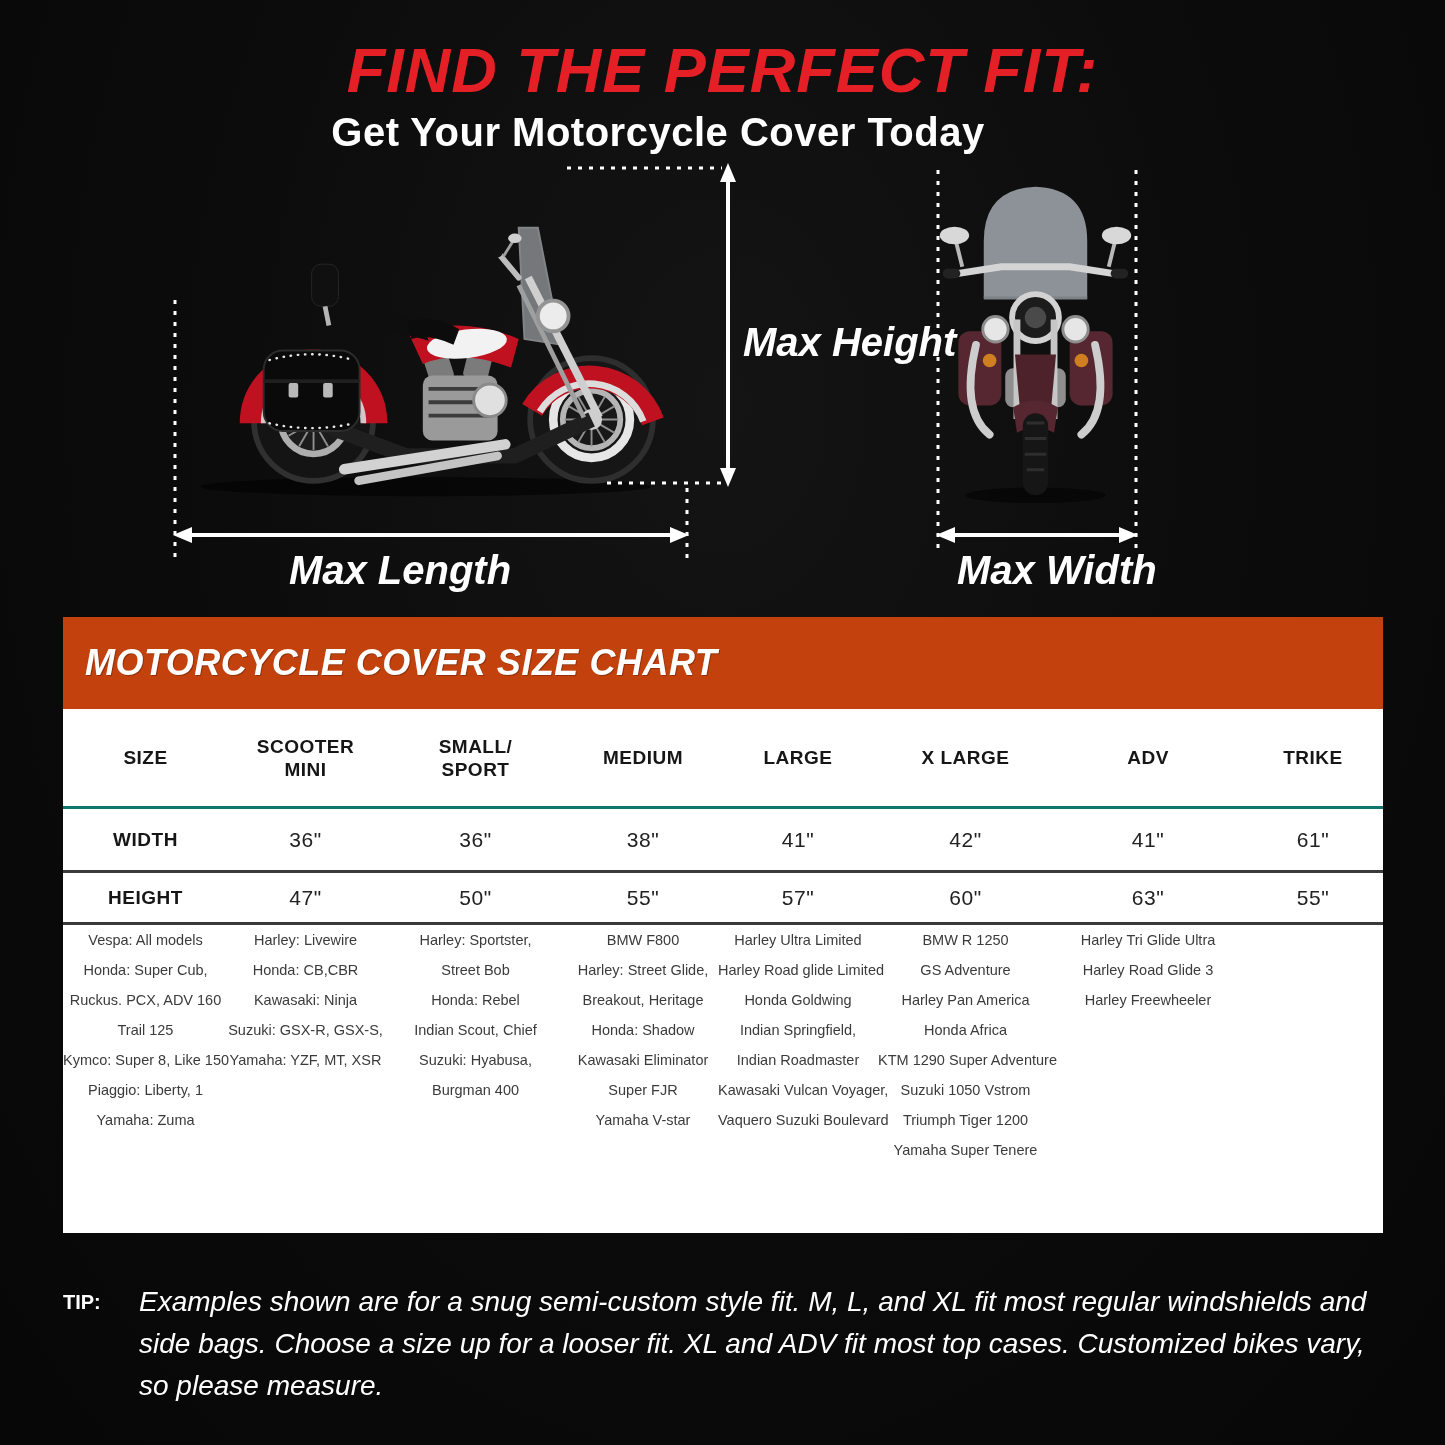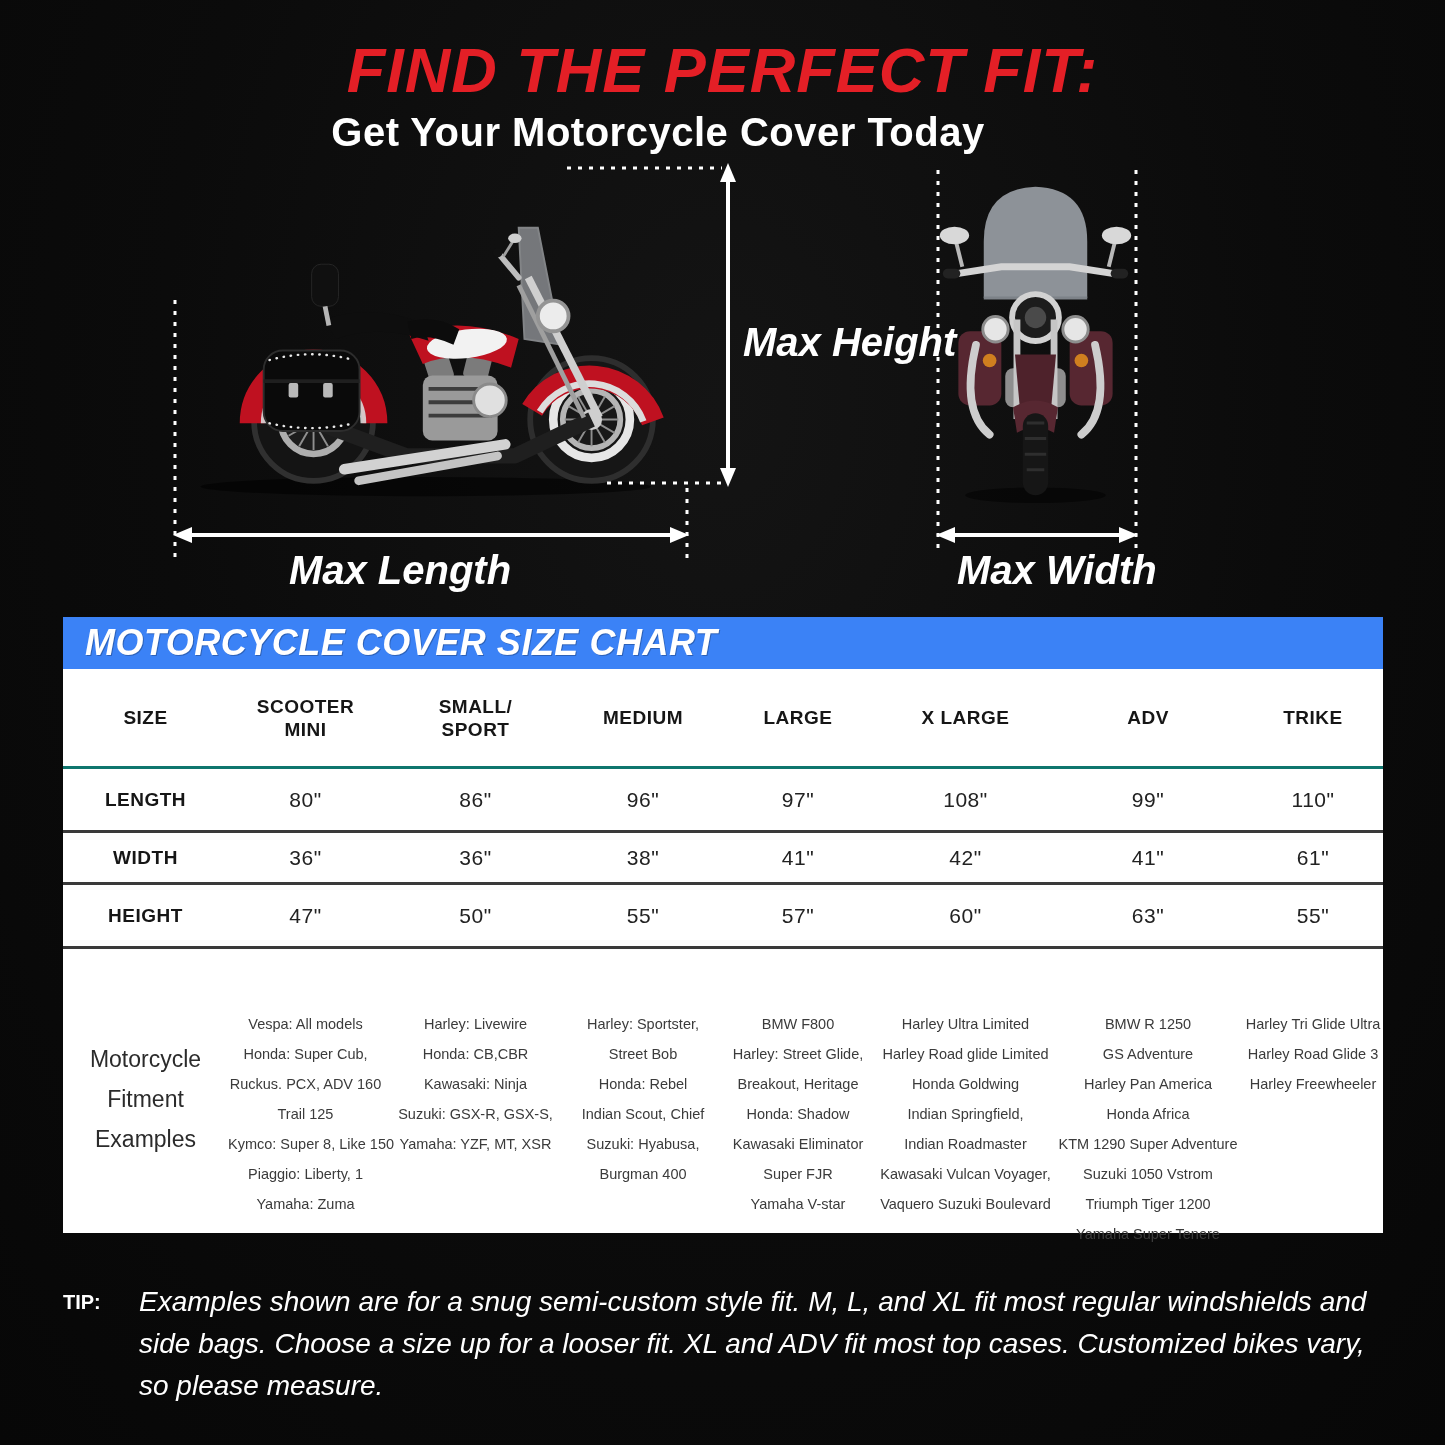--- a/index.html
+++ b/index.html
@@ -26,21 +26,21 @@
   }
   #lblH{left:743px;top:320px;}
   #lblL{left:280px;top:548px;width:240px;text-align:center;}
   #lblW{left:957px;top:548px;width:160px;text-align:right;}
   
   .card{
     position:absolute;left:63px;top:617px;width:1320px;height:616px;
     background:#ffffff;box-sizing:border-box;
   }
   .card-bar{
-    height:52px;background:#3b82f6;display:flex;align-items:center;
+    height:92px;background:#c2410c;display:flex;align-items:center;
     padding-left:22px;box-sizing:border-box;
   }
   .card-bar span{
     color:#fff;font-size:36px;font-weight:bold;font-style:italic;letter-spacing:.5px;
     text-shadow:1px 1px 0 rgba(0,0,0,.25);
   }
   .t-row{
     display:grid;box-sizing:border-box;
     grid-template-columns:165px 155px 185px 150px 160px 175px 190px 140px;
     align-items:center;
@@ -56,21 +56,21 @@
   .row-label{
     text-align:center;color:#161616;font-weight:bold;font-size:19px;letter-spacing:.5px;
   }
   .dim-val{
     text-align:center;color:#222;font-size:21px;letter-spacing:.5px;
   }
   .fit-row{height:272px;align-items:start;}
   .fit-label{
     align-self:center;text-align:center;color:#2b2b2b;font-size:23px;line-height:40px;
   }
-  .fit-col{padding-top:12px;margin-top:48px;}
+  .fit-col{padding-top:0;}
   .fit-line{
     width:max-content;margin:0 auto;white-space:nowrap;text-align:center;
     color:#3b3b3b;font-size:14.5px;line-height:30px;
   }
   
   .tip{position:absolute;left:63px;top:1281px;width:1330px;display:flex;align-items:flex-start;}
   .tip-label{color:#fff;font-size:20px;font-weight:bold;flex:0 0 76px;line-height:42px;}
   .tip-text{color:#fff;font-size:28px;font-style:italic;line-height:42px;width:1250px;}
 </style>
 </head>
@@ -241,30 +241,20 @@
       <div class="th">
           <span>ADV</span>
           <span></span>
         </div>
       <div class="th">
           <span>TRIKE</span>
           <span></span>
         </div>
     </div>
 
-    <div class="t-row dim-row">
-      <div class="row-label">LENGTH</div>
-      <div class="dim-val">80"</div>
-      <div class="dim-val">86"</div>
-      <div class="dim-val">96"</div>
-      <div class="dim-val">97"</div>
-      <div class="dim-val">108"</div>
-      <div class="dim-val">99"</div>
-      <div class="dim-val">110"</div>
-    </div>
 
     <div class="t-row dim-row">
       <div class="row-label">WIDTH</div>
       <div class="dim-val">36"</div>
       <div class="dim-val">36"</div>
       <div class="dim-val">38"</div>
       <div class="dim-val">41"</div>
       <div class="dim-val">42"</div>
       <div class="dim-val">41"</div>
       <div class="dim-val">61"</div>
@@ -275,25 +265,20 @@
       <div class="dim-val">47"</div>
       <div class="dim-val">50"</div>
       <div class="dim-val">55"</div>
       <div class="dim-val">57"</div>
       <div class="dim-val">60"</div>
       <div class="dim-val">63"</div>
       <div class="dim-val">55"</div>
     </div>
 
     <div class="t-row fit-row">
-      <div class="fit-label">
-        <div>Motorcycle</div>
-        <div>Fitment</div>
-        <div>Examples</div>
-      </div>
       <div class="fit-col">
         <div class="fit-line">Vespa: All models</div>
         <div class="fit-line">Honda: Super Cub,</div>
         <div class="fit-line">Ruckus. PCX, ADV 160</div>
         <div class="fit-line">Trail 125</div>
         <div class="fit-line">Kymco: Super 8, Like 150</div>
         <div class="fit-line">Piaggio: Liberty, 1</div>
         <div class="fit-line">Yamaha: Zuma</div>
       </div>
       <div class="fit-col">

